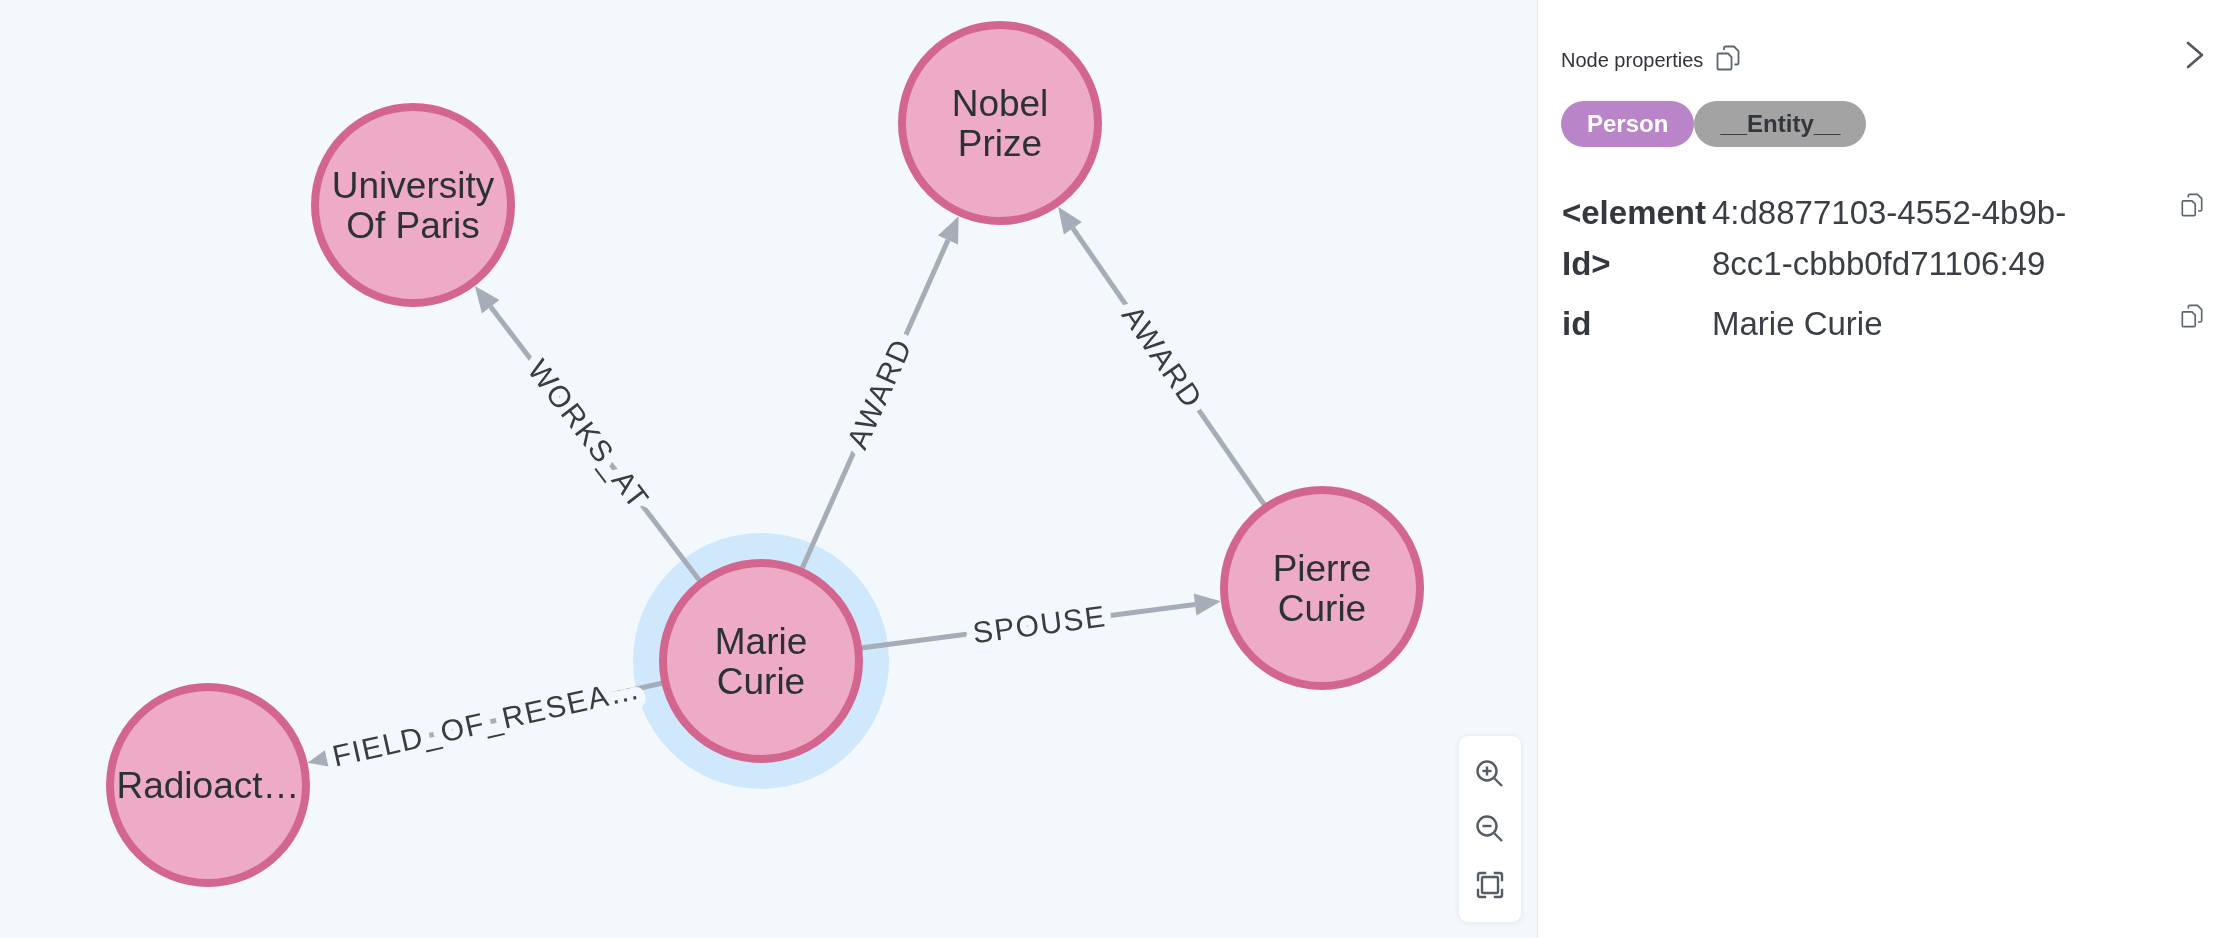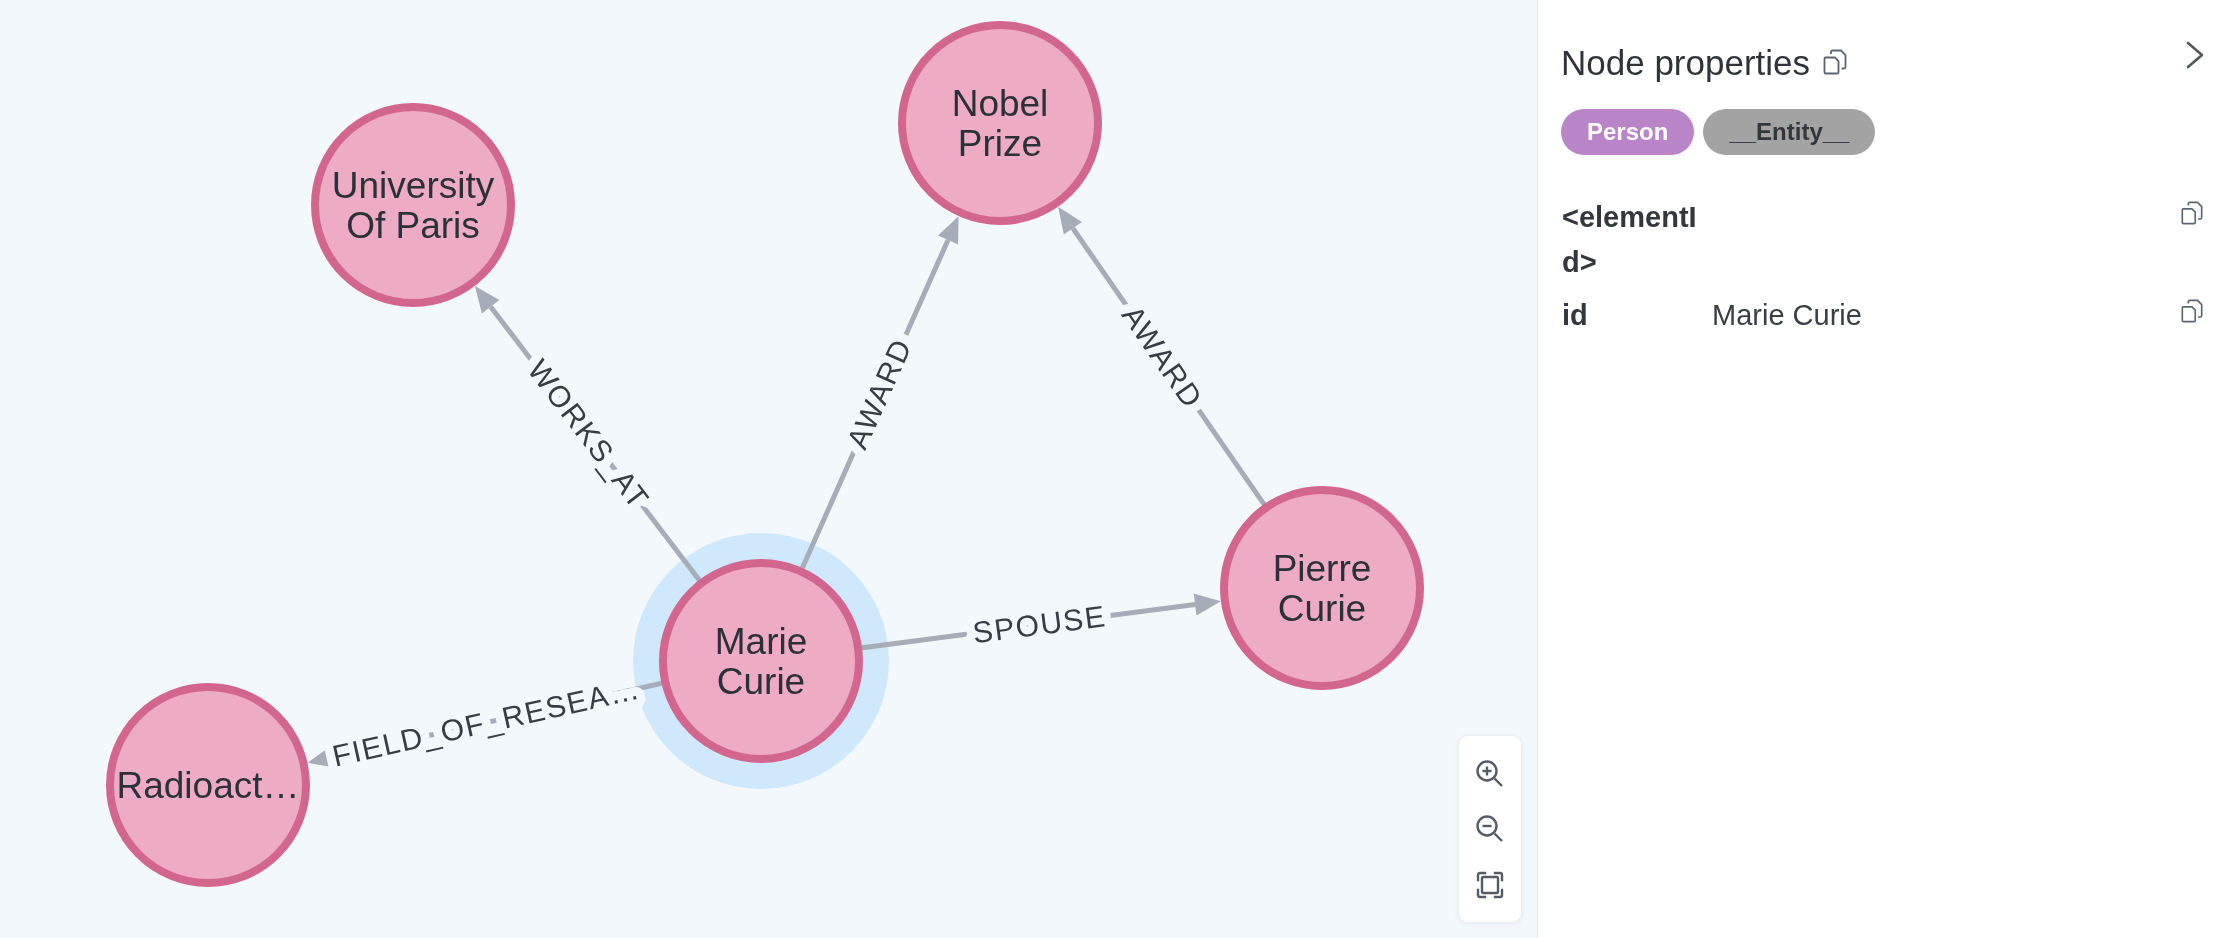--- a/index.html
+++ b/index.html
@@ -62,58 +62,58 @@
     box-sizing: border-box;
     position: relative;
     flex: none;
   }
   .panel-header {
     display: flex; align-items: center;
     padding: 44px 60px 0 23px;
     gap: 12px;
   }
   .panel-title {
-    font-size: 35px;
+    font-size: 20px;
     color: #30333a;
     line-height: 1.1;
   }
   .icon-btn {
     background: none; border: none; padding: 0; margin: 0; cursor: pointer;
     display: inline-flex; align-items: center; justify-content: center;
   }
   .copy-icon svg { stroke: #5b6670; fill: none; stroke-width: 1.8; }
   .panel-chevron {
     position: absolute; top: 36px; right: 22px;
     width: 30px; height: 40px;
   }
   .panel-chevron svg { stroke: #53575d; fill: none; stroke-width: 2.6; }
 
   .badge-row {
-    display: flex; gap: 9px;
+    display: flex; gap: 0;
     padding: 26px 0 0 23px;
   }
   .badge {
     border: none; cursor: pointer;
     border-radius: 999px;
     height: 46px;
     padding: 0 26px;
     font-family: "Liberation Sans", sans-serif;
     font-size: 24px; font-weight: bold;
     display: inline-flex; align-items: center;
   }
 
   .props {
     margin: 36px 20px 0 18px;
   }
   .prop-row {
     display: flex;
     align-items: flex-start;
     padding: 4px 8px 4px 6px;
     border-radius: 4px;
-    font-size: 29px;
+    font-size: 33px;
     line-height: 1.56;
     color: #34383e;
   }
   .prop-row.alt { background: #f5f5f6; }
   .prop-key {
     flex: none; width: 150px;
     font-weight: bold;
     color: #34383e;
     word-break: break-word;
   }
@@ -216,20 +216,21 @@
   </button>
 
   <div class="badge-row">
       <button class="badge" style="background: rgb(186, 132, 200); color: rgb(255, 255, 255);">Person</button>
       <button class="badge" style="background: #a3a3a3; color: rgb(51, 55, 61);">__Entity__</button>
     </div>
 
   <div class="props">
       <div class="prop-row">
     <span class="prop-key">&lt;elementId&gt;</span>
+    <span class="prop-value">4:d8877103-4552-4b9b-8cc1-cbbb0fd71106:49</span>
     <button class="icon-btn prop-copy">
       <span>
         <svg width="24" height="26" viewBox="0 0 26 28">
           <path d="M9 6 L9 4 Q9 2.5 10.5 2.5 L19 2.5 L23.5 7 L23.5 19 Q23.5 20.5 22 20.5 L19.5 20.5"></path>
           <path d="M3.5 9.5 Q2.5 9.5 2.5 10.8 L2.5 24.2 Q2.5 25.5 3.8 25.5 L15.2 25.5 Q16.5 25.5 16.5 24.2 L16.5 13 L13 9.5 Z"></path>
         </svg>
       </span>
     </button>
   </div>
       <div class="prop-row">

